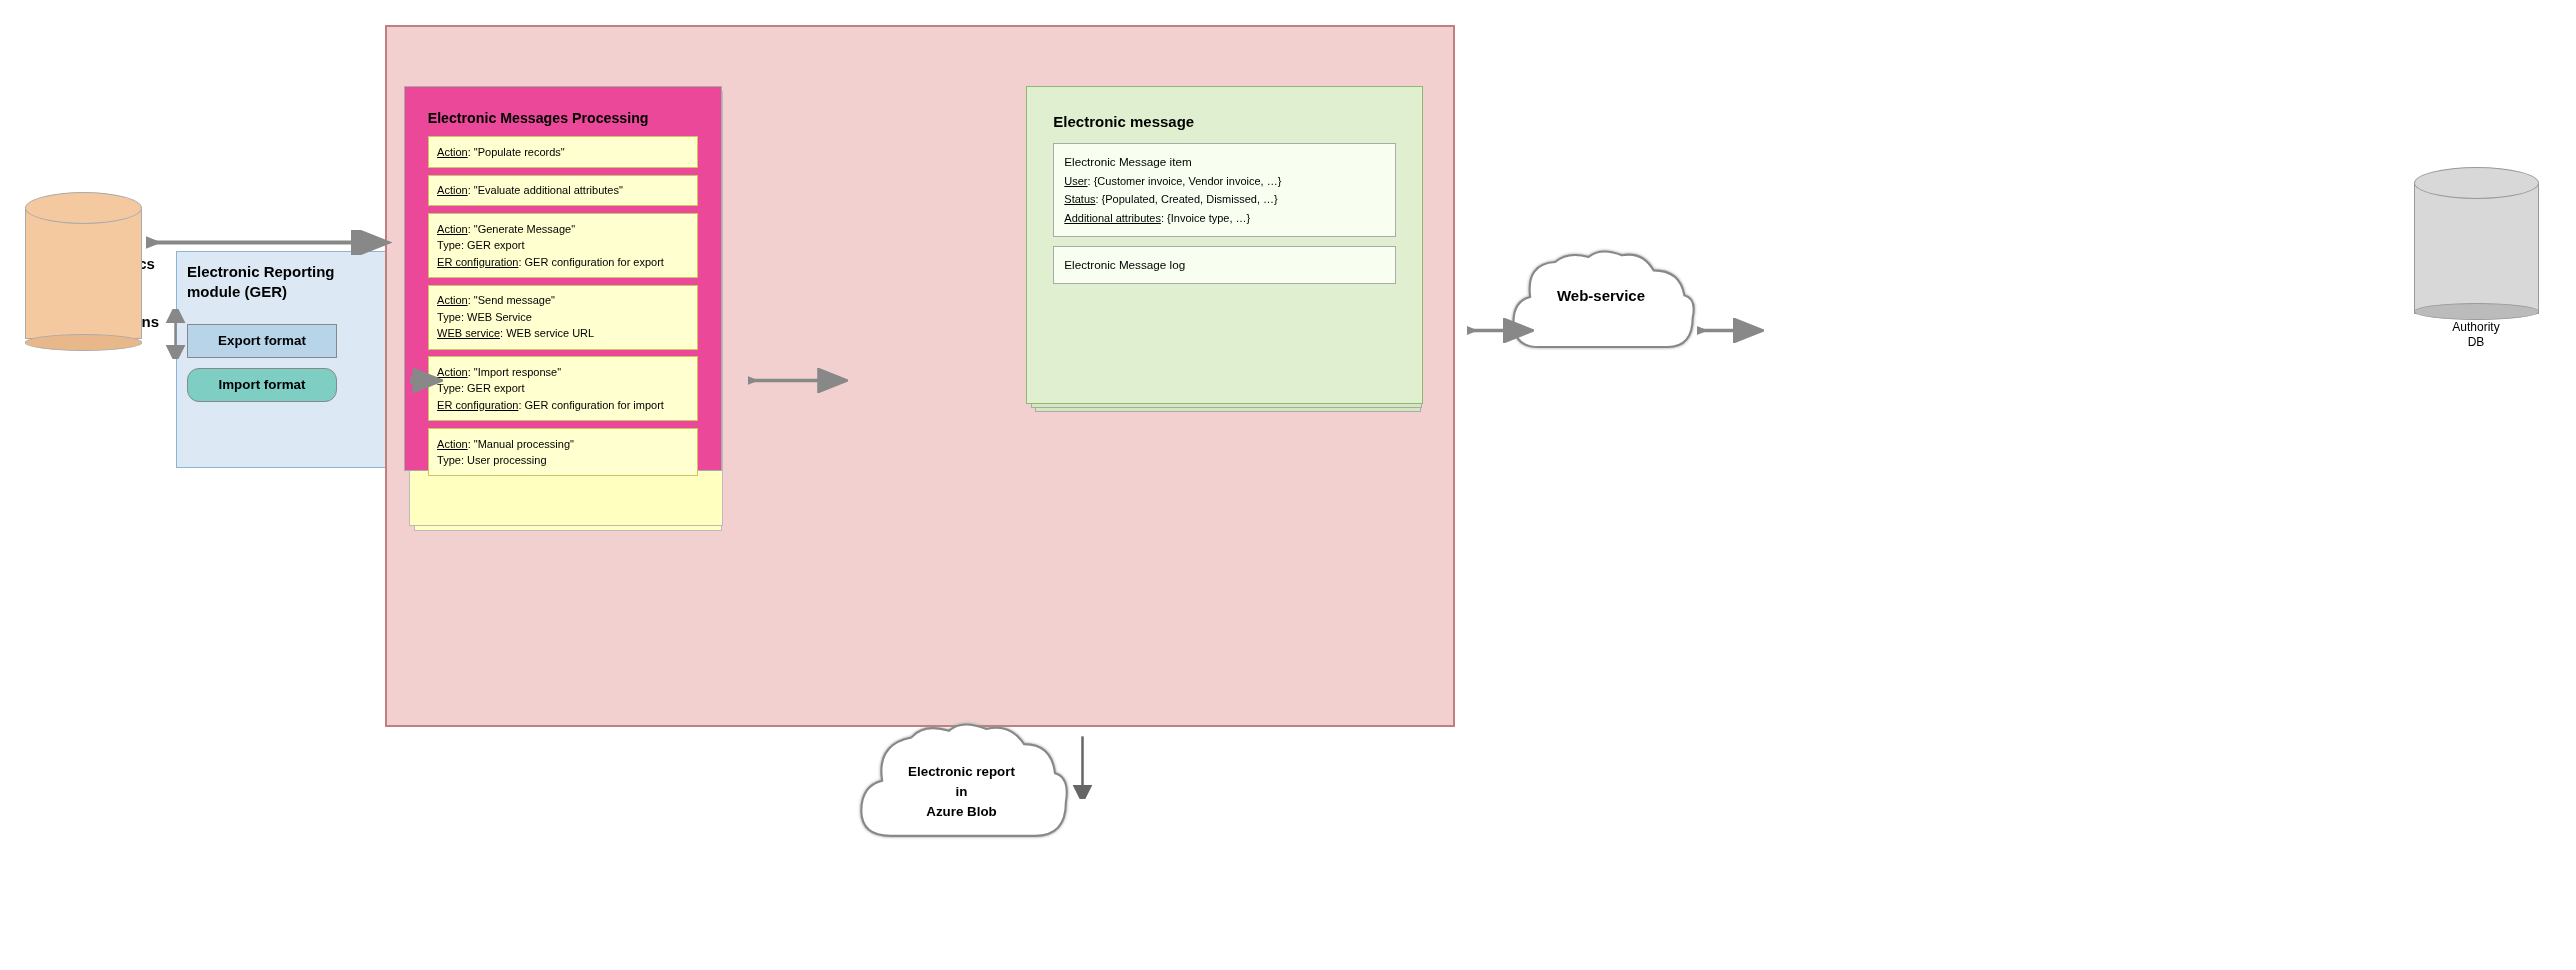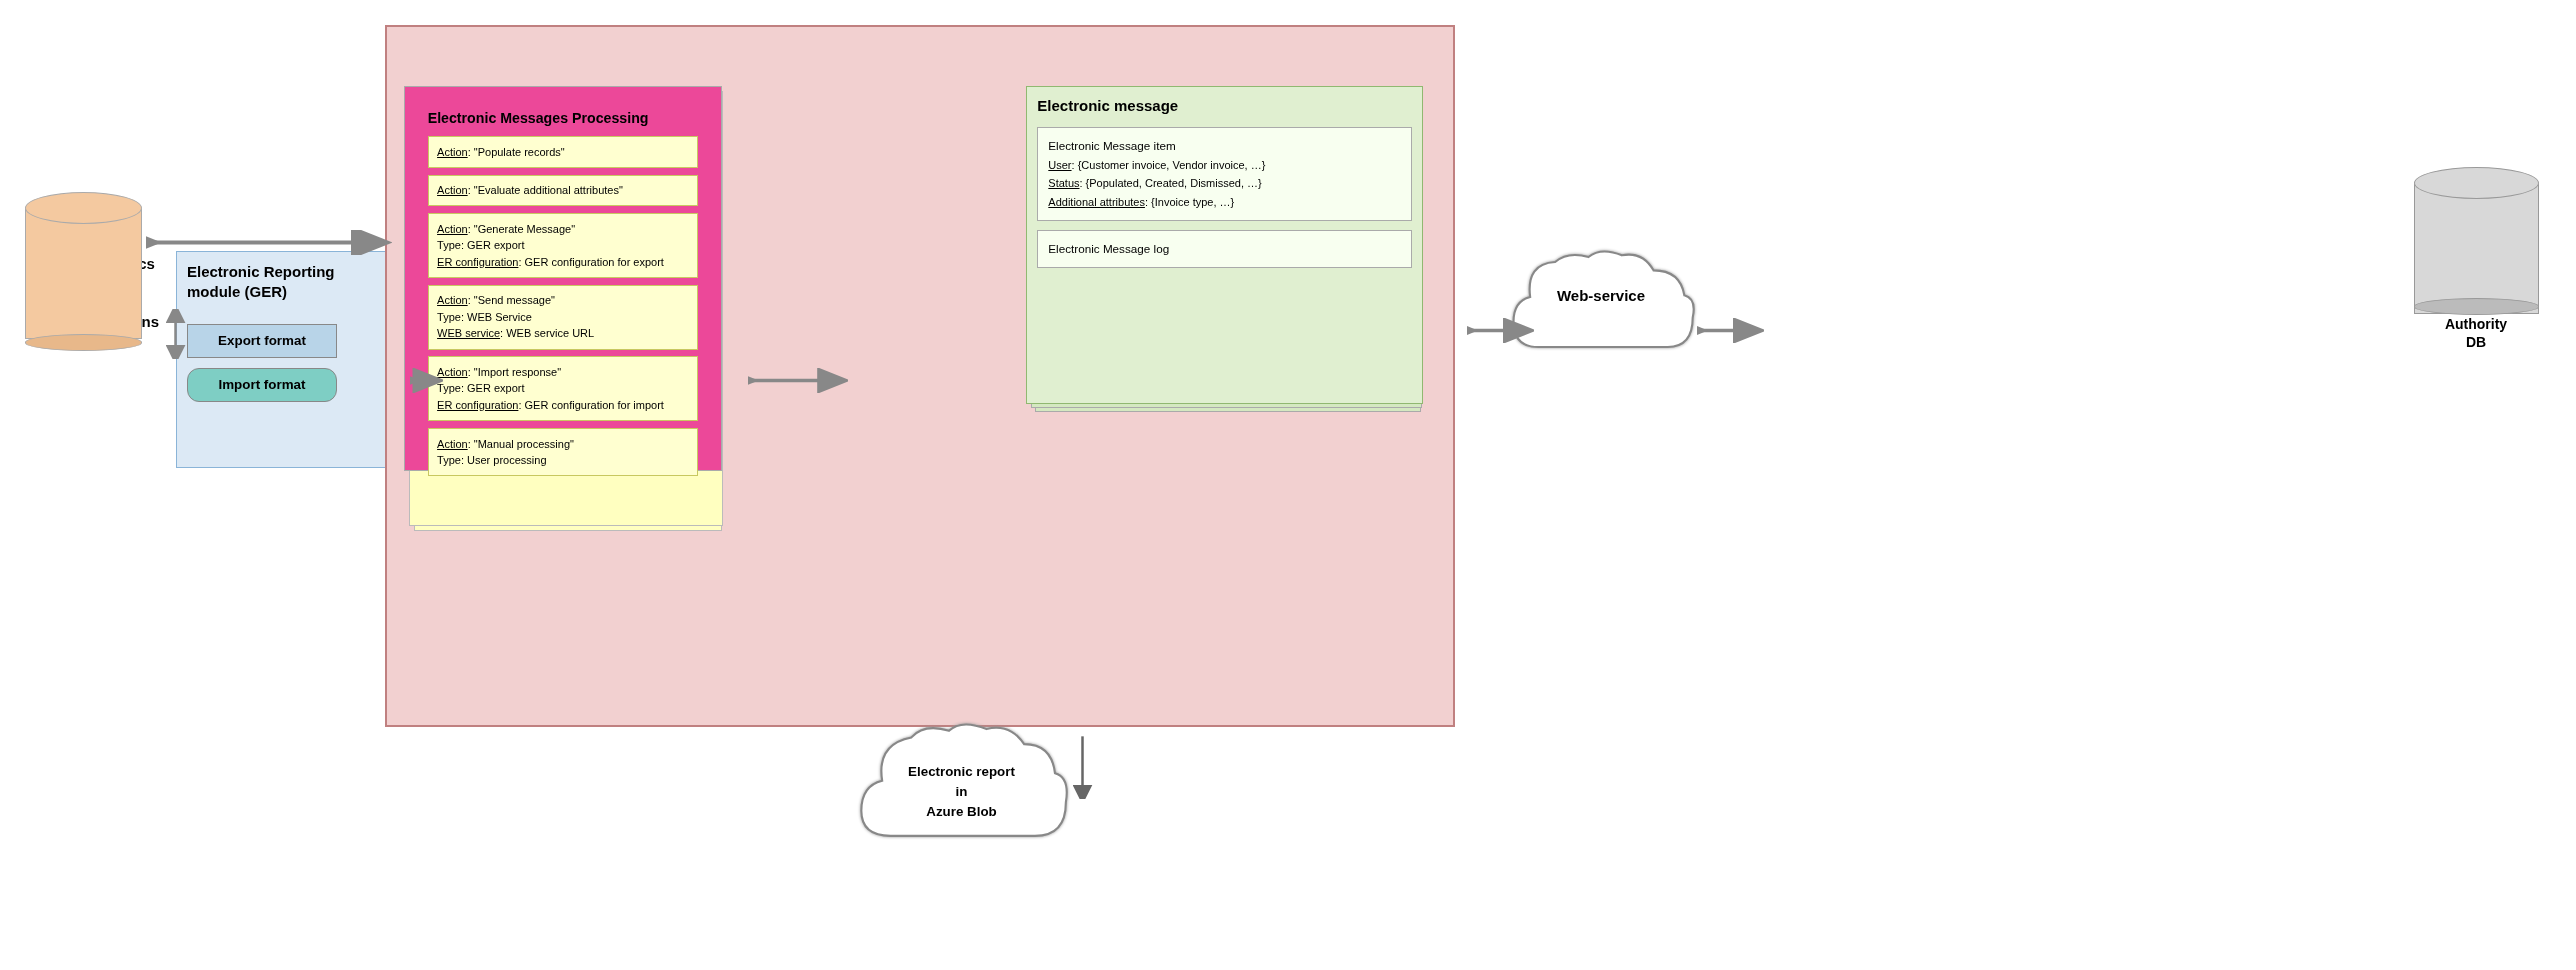--- a/index.html
+++ b/index.html
@@ -210,21 +210,21 @@
       left: 4.2px;
       background: #d4e8c0;
       border: 0.8px solid #aaa;
     }
     .em-message-main {
       position: relative;
       width: 397px;
       height: 318px;
       background: #e0efd0;
       border: 1.7px solid #90b870;
-      padding: 10px;
+      padding: 26px;
       z-index: 2;
     }
     .em-message-title {
       font-size: 15px;
       font-weight: bold;
       margin-bottom: 12.5px;
     }
 
     
     .em-item-card {
@@ -326,21 +326,21 @@
       </div>
     </div>
   </div>
 
   <div class="authority-db" style="position:absolute; right:25px; top:167px; width:150px;">
     <div class="cylinder cylinder-gray" style="width:125px; height:167px; position:relative;">
       <div style="position:absolute; top:16.7px; left:0; width:125px; height:130px; background:#d8d8d8; border-left:1.7px solid #999; border-right:1.7px solid #999; border-bottom:1.7px solid #999;"></div>
       <div style="position:absolute; top:0; left:0; width:125px; height:32px; background:#d8d8d8; border:1.7px solid #999; border-radius:50%;"></div>
       <div style="position:absolute; bottom:0; left:0; width:125px; height:16.7px; background:#bbb; border:1.7px solid #999; border-radius:50%;"></div>
     </div>
-    <div class="cylinder-label" style="margin-top:0; font-size:14px; font-weight:bold; text-align:center;">Authority<br>DB</div>
+    <div class="cylinder-label" style="margin-top:0; font-size:12px; font-weight:normal; text-align:center;">Authority<br>DB</div>
   </div>
 
   <svg class="bidir-arrow" style="left:163px; top:309px; width:25px; height:50px;" viewBox="0 0 30 60" width="25" height="50">
     <defs>
       <marker id="arr1" markerWidth="8" markerHeight="8" refX="4" refY="4" orient="auto">
         <path d="M0,0 L8,4 L0,8 Z" fill="#888"></path>
       </marker>
       <marker id="arr1b" markerWidth="8" markerHeight="8" refX="4" refY="4" orient="auto-start-reverse">
         <path d="M0,0 L8,4 L0,8 Z" fill="#888"></path>
       </marker>

